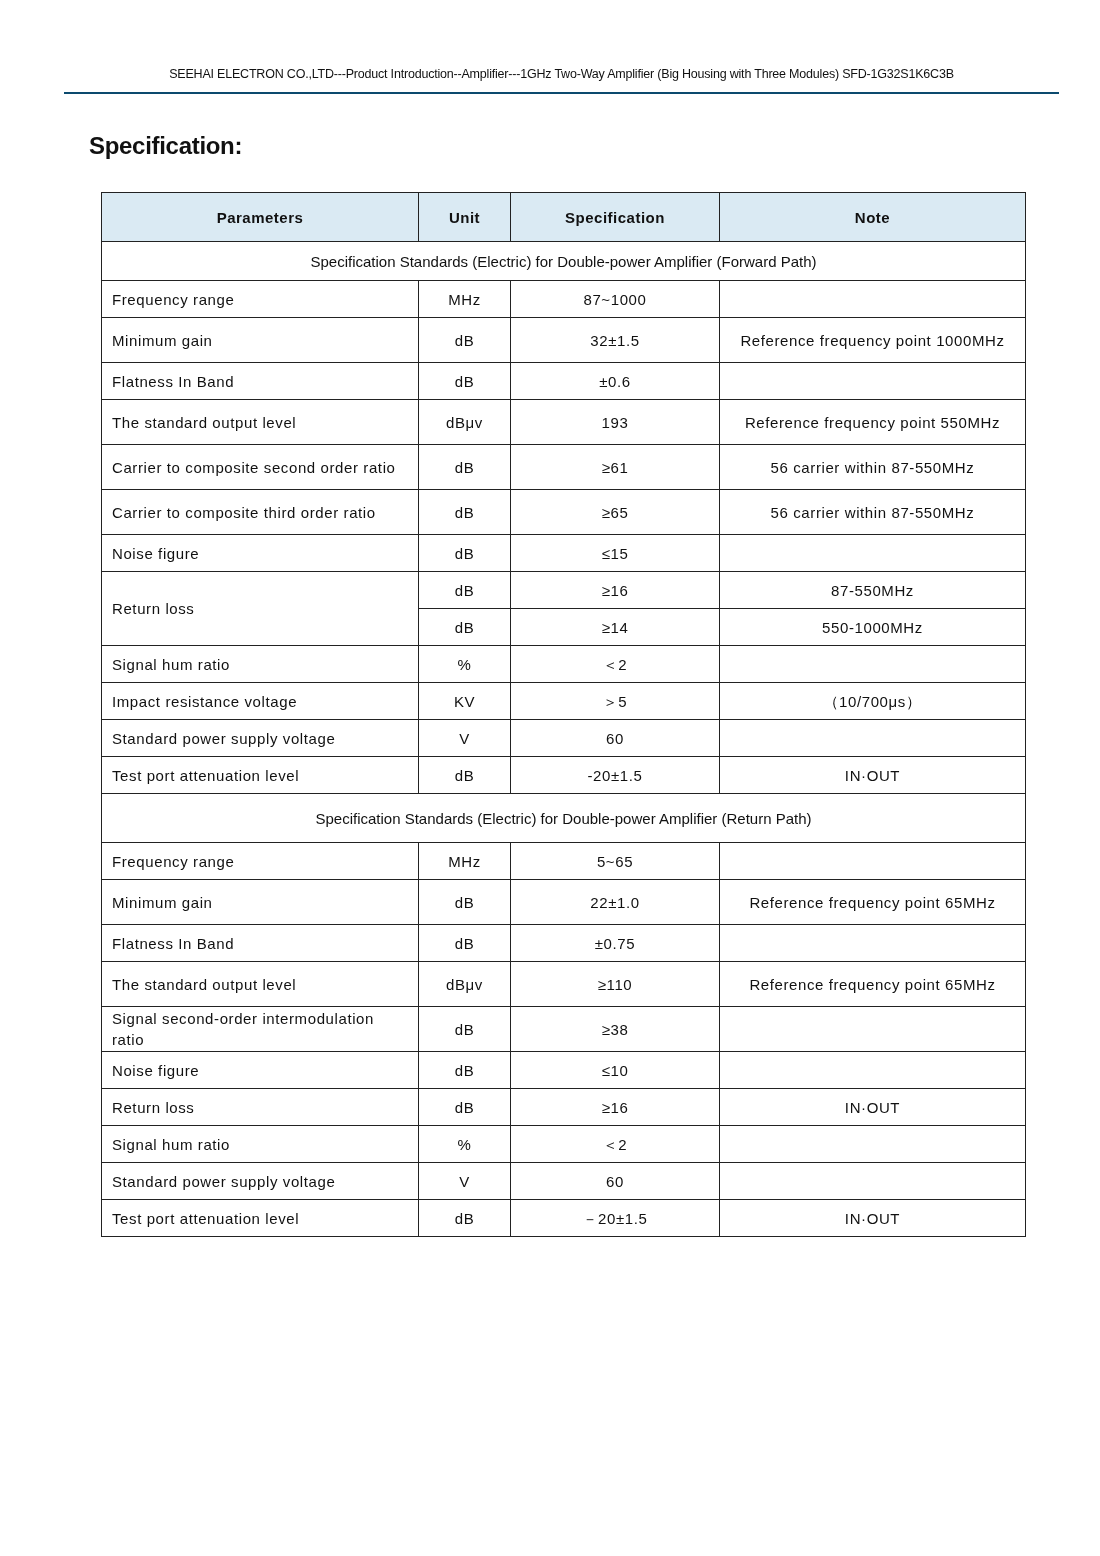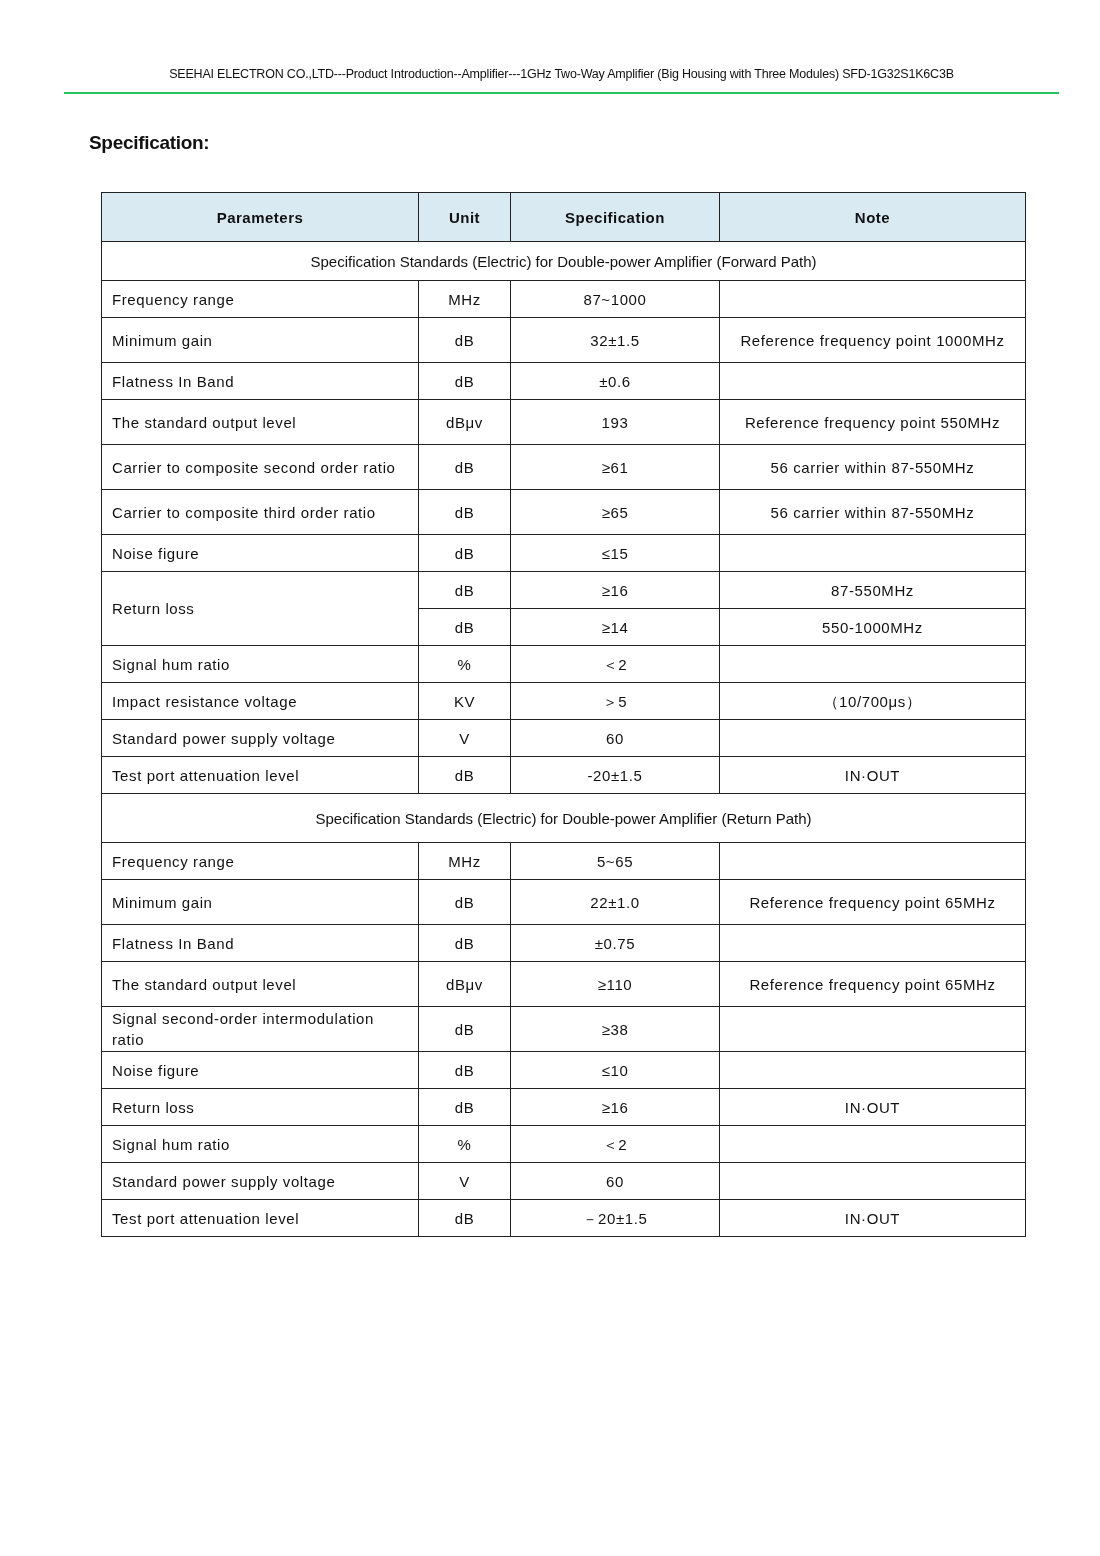--- a/index.html
+++ b/index.html
@@ -1,24 +1,24 @@
 <!DOCTYPE html>
 <html><head>
   <meta charset="utf-8">
   <style>
     html, body { margin: 0; padding: 0; background: #ffffff; }
     body { width: 1100px; height: 1556px; position: relative; font-family: "Liberation Sans", sans-serif; color: #111; }
     .page-header {
       position: absolute; left: 64px; top: 64px; width: 995px; height: 30px;
-      border-bottom: 2px solid #22c55e; box-sizing: border-box;
+      border-bottom: 2px solid #0c4a6e; box-sizing: border-box;
       font-size: 12.5px; text-align: center; letter-spacing: -0.2px; line-height: 20px;
     }
     .section-title {
       position: absolute; left: 89px; top: 132px;
-      font-size: 19px; font-weight: bold; letter-spacing: -0.3px;
+      font-size: 24px; font-weight: bold; letter-spacing: -0.3px;
     }
     table.spec {
       position: absolute; left: 101px; top: 192px; width: 924px;
       border-collapse: collapse; table-layout: fixed;
       font-size: 15px; letter-spacing: 0.6px;
     }
     table.spec td, table.spec th {
       border: 1px solid #222; padding: 0 10px; line-height: 21px;
       vertical-align: middle;
     }

